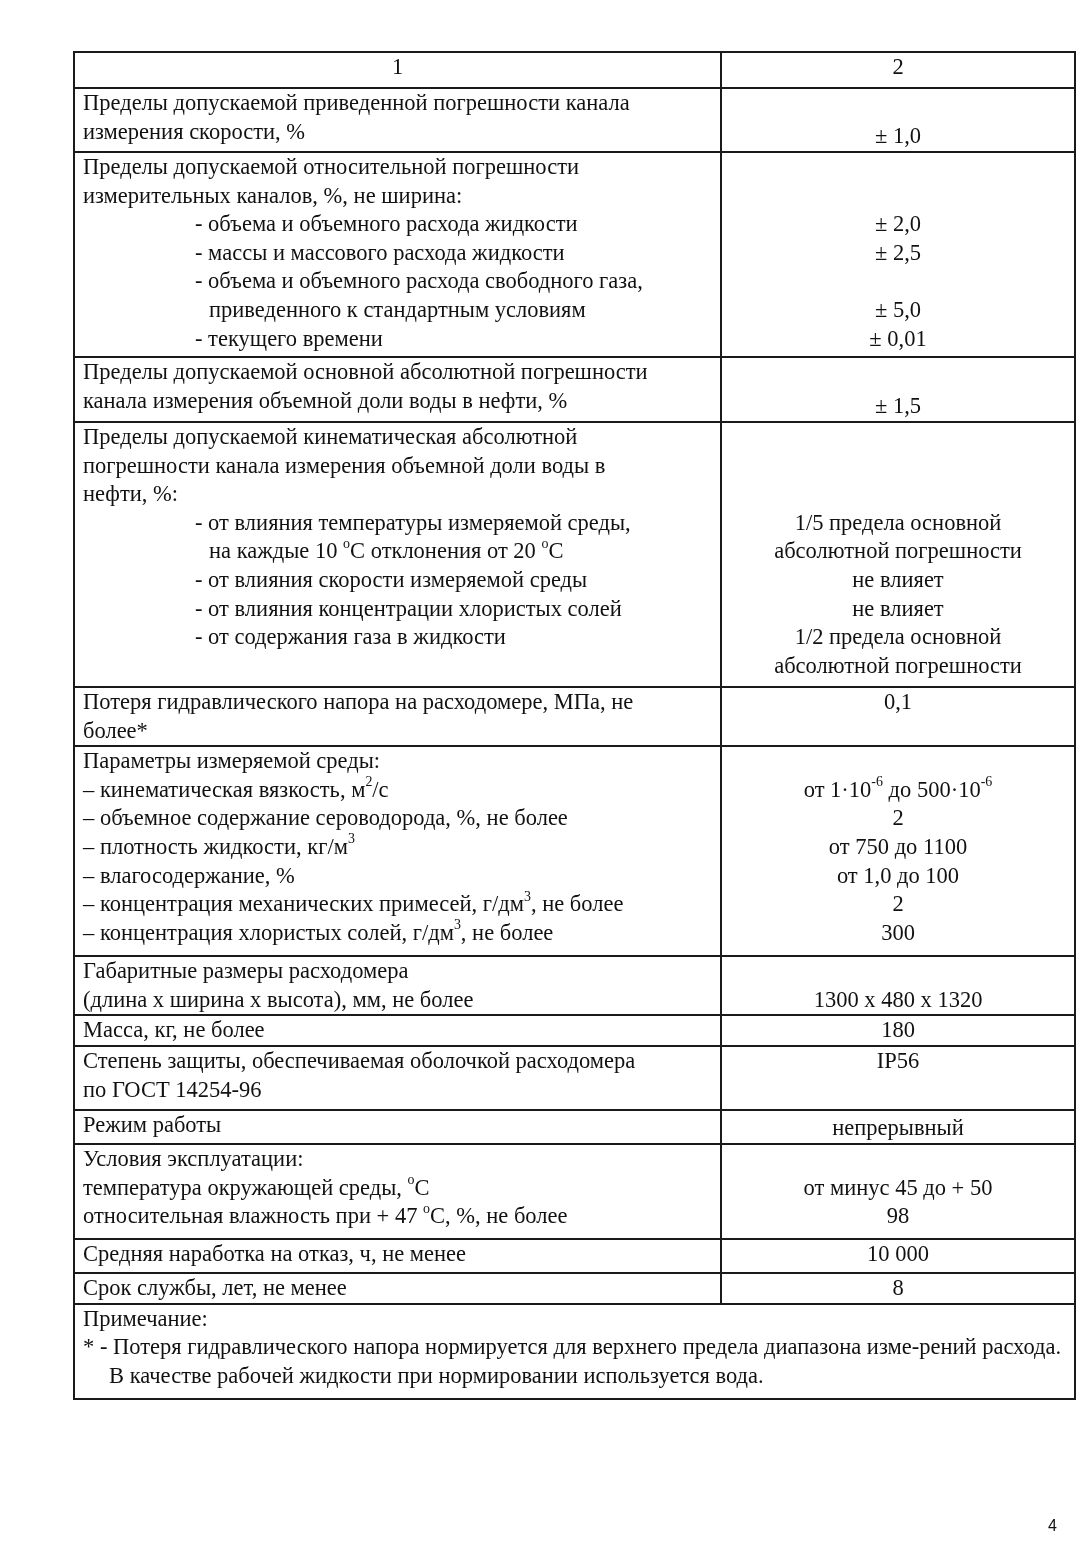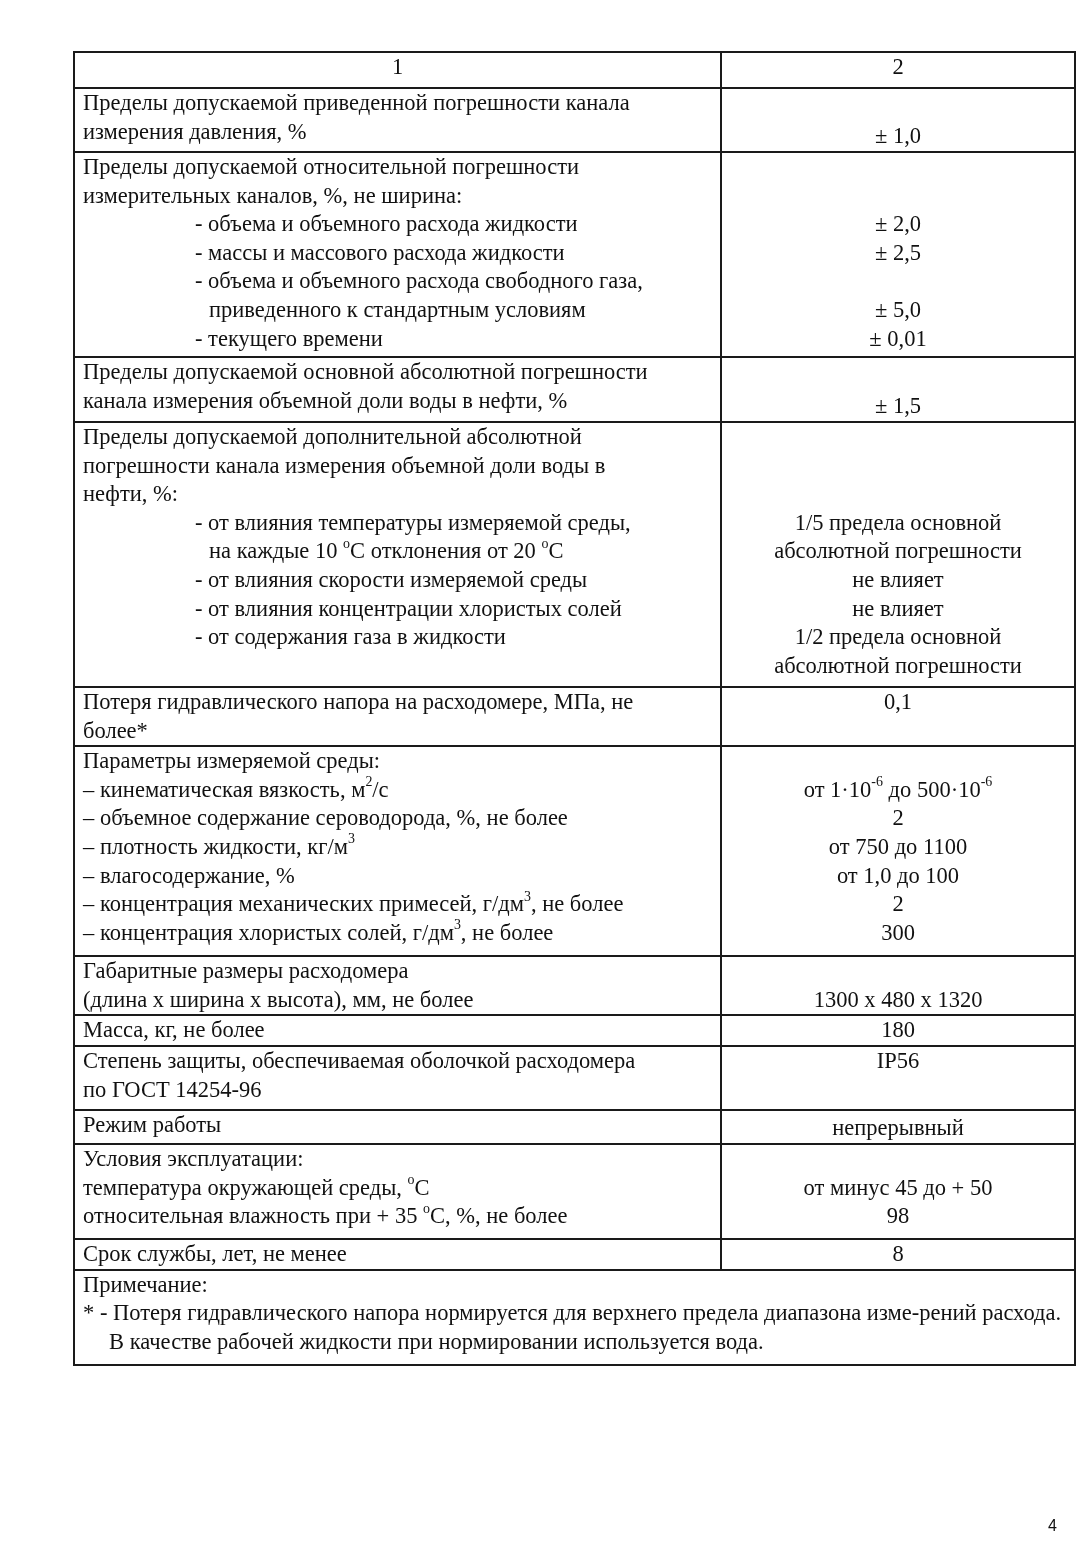--- a/index.html
+++ b/index.html
@@ -89,21 +89,21 @@
 
   <tbody>
         <tr class="hdr">
     <td>1</td>
     <td>2</td>
   </tr>
 
   <tr style="height:64px">
     <td>
       <span class="line">Пределы допускаемой приведенной погрешности канала</span>
-      <span class="line">измерения давления, %</span>
+      <span class="line">измерения скорости, %</span>
     </td>
     <td class="val bottom-align">
       <span class="line">± 1,0</span>
     </td>
   </tr>
 
   <tr style="height:205px">
     <td>
       <span class="line">Пределы  допускаемой относительной погрешности</span>
       <span class="line">измерительных каналов, %, не ширина:</span>
@@ -129,21 +129,21 @@
       <span class="line">Пределы допускаемой основной абсолютной погрешности</span>
       <span class="line">канала измерения объемной доли воды в нефти, %</span>
     </td>
     <td class="val bottom-align">
       <span class="line">± 1,5</span>
     </td>
   </tr>
 
   <tr style="height:265px">
     <td>
-      <span class="line">Пределы допускаемой дополнительной абсолютной</span>
+      <span class="line">Пределы допускаемой кинематическая абсолютной</span>
       <span class="line">погрешности канала измерения объемной доли воды в</span>
       <span class="line">нефти, %:</span>
       <span class="line ind1">- от влияния температуры измеряемой среды,</span>
       <span class="line ind2"><span>на каждые 10 </span><sup>o</sup><span>C отклонения от 20 </span><sup>o</sup><span>C</span></span>
       <span class="line ind1">- от влияния скорости измеряемой среды</span>
       <span class="line ind1">- от влияния концентрации хлористых солей</span>
       <span class="line ind1">- от содержания газа в жидкости</span>
     </td>
     <td class="val">
       <span class="line">&nbsp;</span>
@@ -225,29 +225,37 @@
     </td>
     <td class="val bottom-align">
       <span class="line">непрерывный</span>
     </td>
   </tr>
 
   <tr style="height:95px">
     <td>
       <span class="line">Условия эксплуатации:</span>
       <span class="line"><span>температура окружающей среды, </span><sup>o</sup><span>C</span></span>
-      <span class="line"><span>относительная влажность при + 35 </span><sup>o</sup><span>C, %, не более</span></span>
+      <span class="line"><span>относительная влажность при + 47 </span><sup>o</sup><span>C, %, не более</span></span>
     </td>
     <td class="val">
       <span class="line">&nbsp;</span>
       <span class="line">от минус 45 до + 50</span>
       <span class="line">98</span>
     </td>
   </tr>
 
+  <tr style="height:34px">
+    <td>
+      <span class="line">Средняя наработка на отказ, ч, не менее</span>
+    </td>
+    <td class="val">
+      <span class="line">10 000</span>
+    </td>
+  </tr>
 
   <tr style="height:25px">
     <td>
       <span class="line">Срок службы, лет, не менее</span>
     </td>
     <td class="val">
       <span class="line">8</span>
     </td>
   </tr>
 

